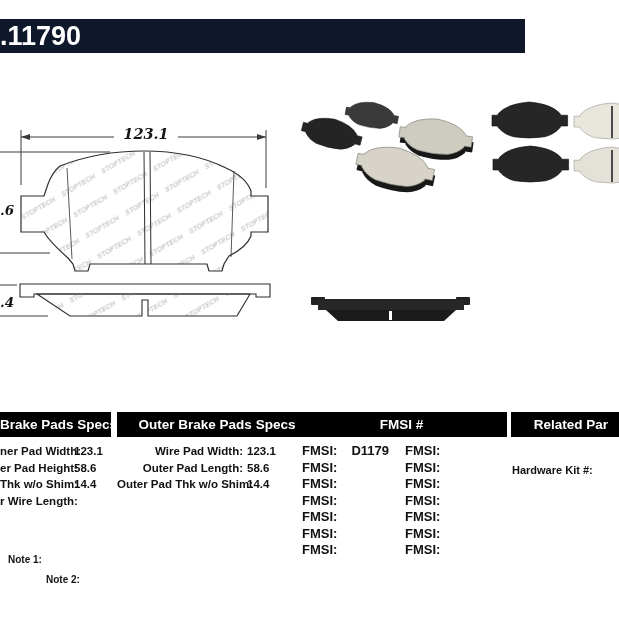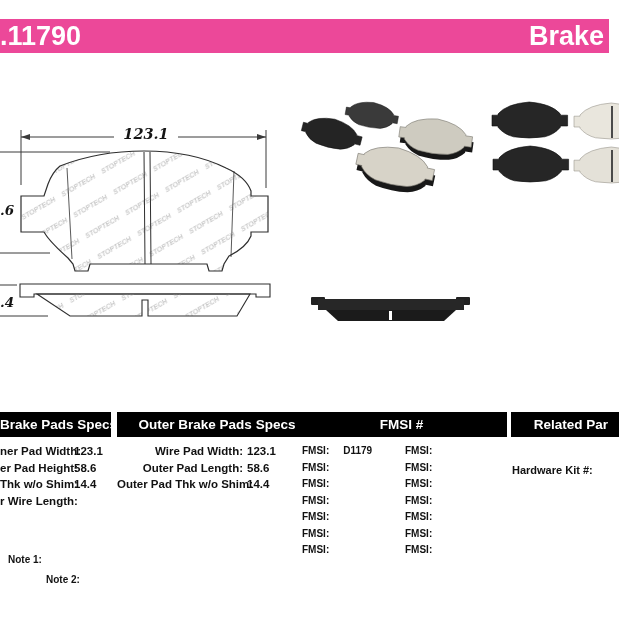--- a/index.html
+++ b/index.html
@@ -1,20 +1,20 @@
 <!DOCTYPE html>
 <html><head>
 <meta charset="utf-8">
 <style>
   html,body{margin:0;padding:0;background:#fff;}
   #page{position:relative;width:619px;height:619px;background:#ffffff;overflow:hidden;
         font-family:"Liberation Sans",sans-serif;color:#111;}
   .abs{position:absolute;}
   
-  #topbar{left:0;top:19px;width:609px;height:34px;background:#ec4899;}
+  #topbar{left:0;top:19px;width:525px;height:34px;background:#0f172a;}
   #topbar span{position:absolute;top:0;line-height:34px;font-size:27px;font-weight:bold;color:#fff;white-space:nowrap;}
   #partnum{left:0;}
   #doctitle{left:529px;}
   
   .dim{font-family:"DejaVu Serif",serif;font-style:italic;font-weight:bold;color:#151515;white-space:nowrap;}
   #dimWidth{left:114px;top:125px;width:64px;text-align:center;background:#fff;font-size:14.5px;}
   #dimHeight{left:0;top:202px;font-size:13.5px;}
   #dimThk{left:0;top:294px;font-size:13.5px;}
   
   .bar{top:412px;height:25px;background:#000;color:#fff;font-weight:bold;font-size:13.5px;
@@ -26,21 +26,21 @@
   
   .stack{position:absolute;top:443px;}
   .srow{height:16.5px;line-height:16.5px;font-size:11.5px;font-weight:bold;display:flex;white-space:nowrap;}
   .slabel{text-align:right;}
   #col-inner{left:0;}
   #col-inner .slabel{width:70px;}
   #col-outer{left:117px;}
   #col-outer .slabel{width:126px;}
   .sval{margin-left:4px;}
   
-  .frow{height:16.5px;line-height:16.5px;font-size:10px;font-weight:bold;display:flex;white-space:nowrap;}
+  .frow{height:16.5px;line-height:16.5px;font-size:13px;font-weight:bold;display:flex;white-space:nowrap;}
   #fmsi-left{left:302px;}
   #fmsi-right{left:405px;}
   .fval{margin-left:14px;}
   #hardware{left:512px;top:444px;font-size:11px;font-weight:bold;white-space:nowrap;margin-top:20px;}
   .note{left:8px;font-size:10px;font-weight:bold;}
   #note1{top:554px;}
   #note2{top:574px;padding-left:38px;}
   svg{position:absolute;left:0;top:0;}
 </style>
 </head>

